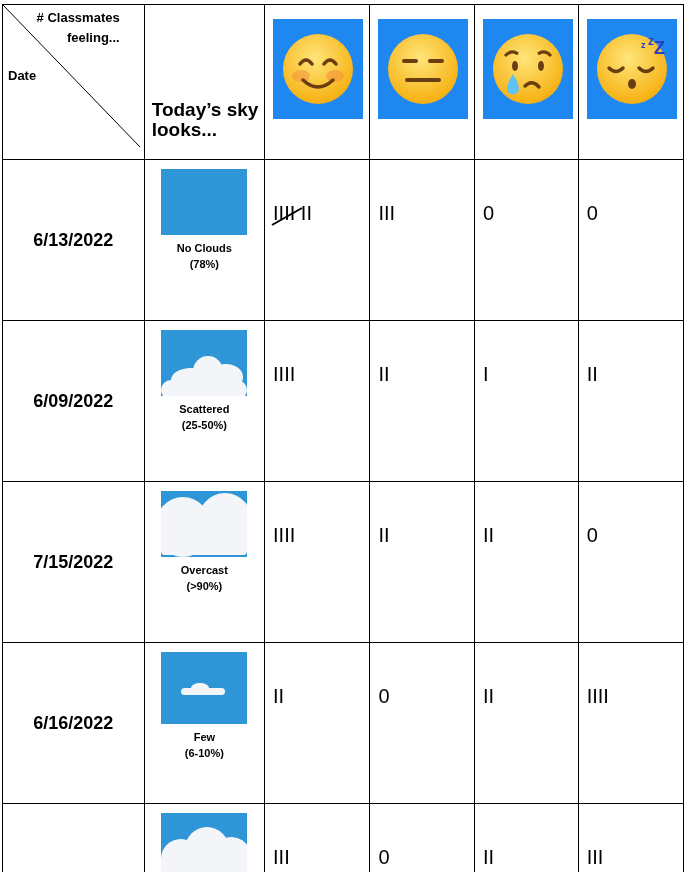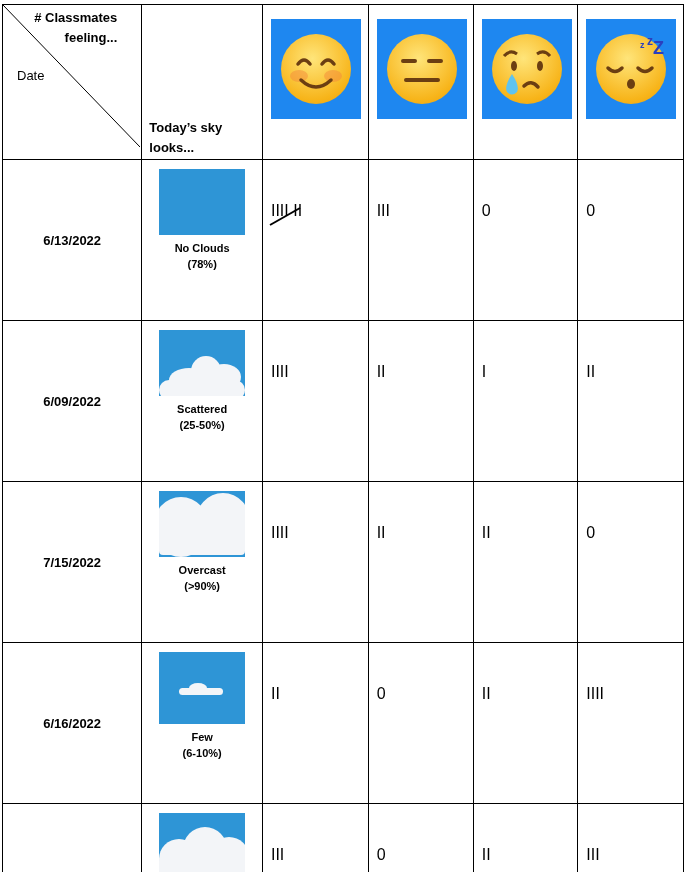--- a/index.html
+++ b/index.html
@@ -2,33 +2,33 @@
 <html><head>
 <meta charset="utf-8">
 <style>
   html, body { margin:0; padding:0; background:#fff; }
   body { width:684px; height:872px; position:relative; overflow:hidden; font-family:"Liberation Sans", sans-serif; color:#000; }
   .tbl { position:absolute; left:2px; top:4px; border-collapse:collapse; table-layout:fixed; }
   .tbl td { border:1.5px solid #000; padding:6px; vertical-align:top; position:relative; }
   .corner { width:137px; height:142px; }
   .corner svg { position:absolute; left:0; top:0; }
   .corner .c-top { position:absolute; right:24px; top:3px; font-weight:bold; font-size:13px; text-align:right; line-height:20px; white-space:pre-line; }
-  .corner .c-date { position:absolute; left:14px; top:63px; font-weight:normal; font-size:13px; }
+  .corner .c-date { position:absolute; left:5px; top:63px; font-weight:bold; font-size:13px; }
   .skyhead { width:111px; }
-  .skyhead .lbl { position:absolute; left:7px; bottom:1px; font-weight:bold; font-size:13px; line-height:20px; white-space:pre-line; }
+  .skyhead .lbl { position:absolute; left:7px; bottom:19px; font-weight:bold; font-size:19px; line-height:20px; white-space:pre-line; }
   .emo { width:105px; }
   .emo .box { position:absolute; left:8px; top:14px; width:90px; height:100px; background:#1e87f0; display:flex; align-items:center; justify-content:center; }
   .face { width:70px; height:70px; border-radius:50%; background:radial-gradient(circle at 45% 35%, #ffe57a, #f7b419 70%, #e89a0c); position:relative; }
-  .date { font-weight:bold; font-size:13px; text-align:center; vertical-align:middle !important; }
+  .date { font-weight:bold; font-size:18px; text-align:center; vertical-align:middle !important; }
   .row td { height:118px; }
   .sky { text-align:center; }
   .sky .img { margin:3px auto 0; width:86px; height:66px; background:#2e95d6; position:relative; overflow:hidden; }
   .sky .cap { font-weight:bold; font-size:11px; line-height:16px; margin-top:5px; white-space:pre-line; }
   .cloud { position:absolute; background:#f3f5f8; border-radius:50%; }
-  .tally { font-size:16px; padding:42px 0 0 8px !important; letter-spacing:0px; }
+  .tally { font-size:20px; padding:42px 0 0 8px !important; letter-spacing:0px; }
   .tally span { display:inline-block; }
   .five { position:relative; display:inline-block; }
   .five svg { position:absolute; left:-3px; top:3px; }
 </style>
 </head>
 <body>
 
 <table class="tbl">
   <tbody>
       <tr style="height:142px">

